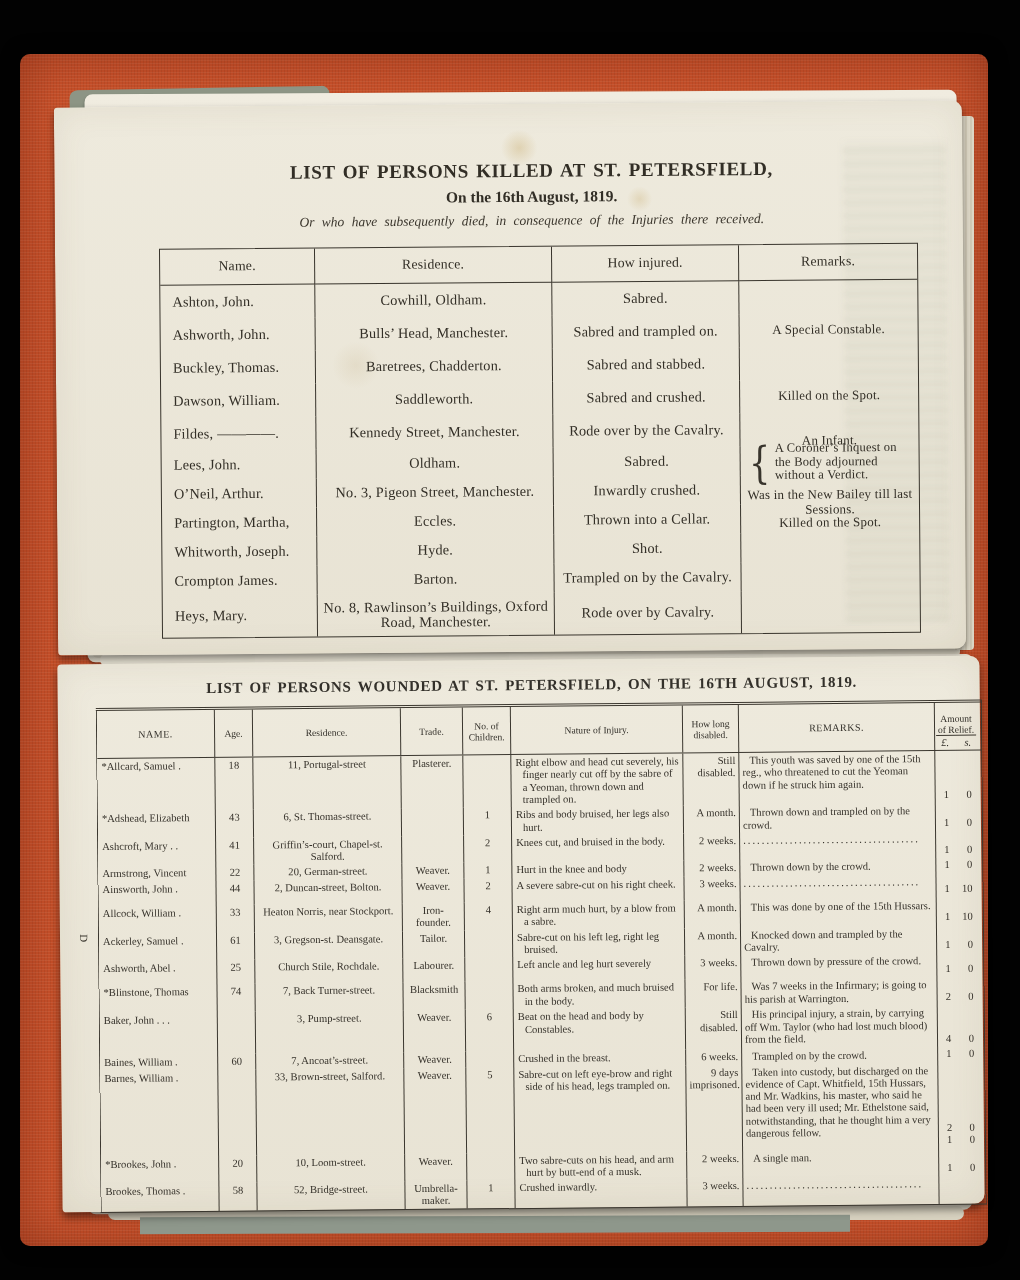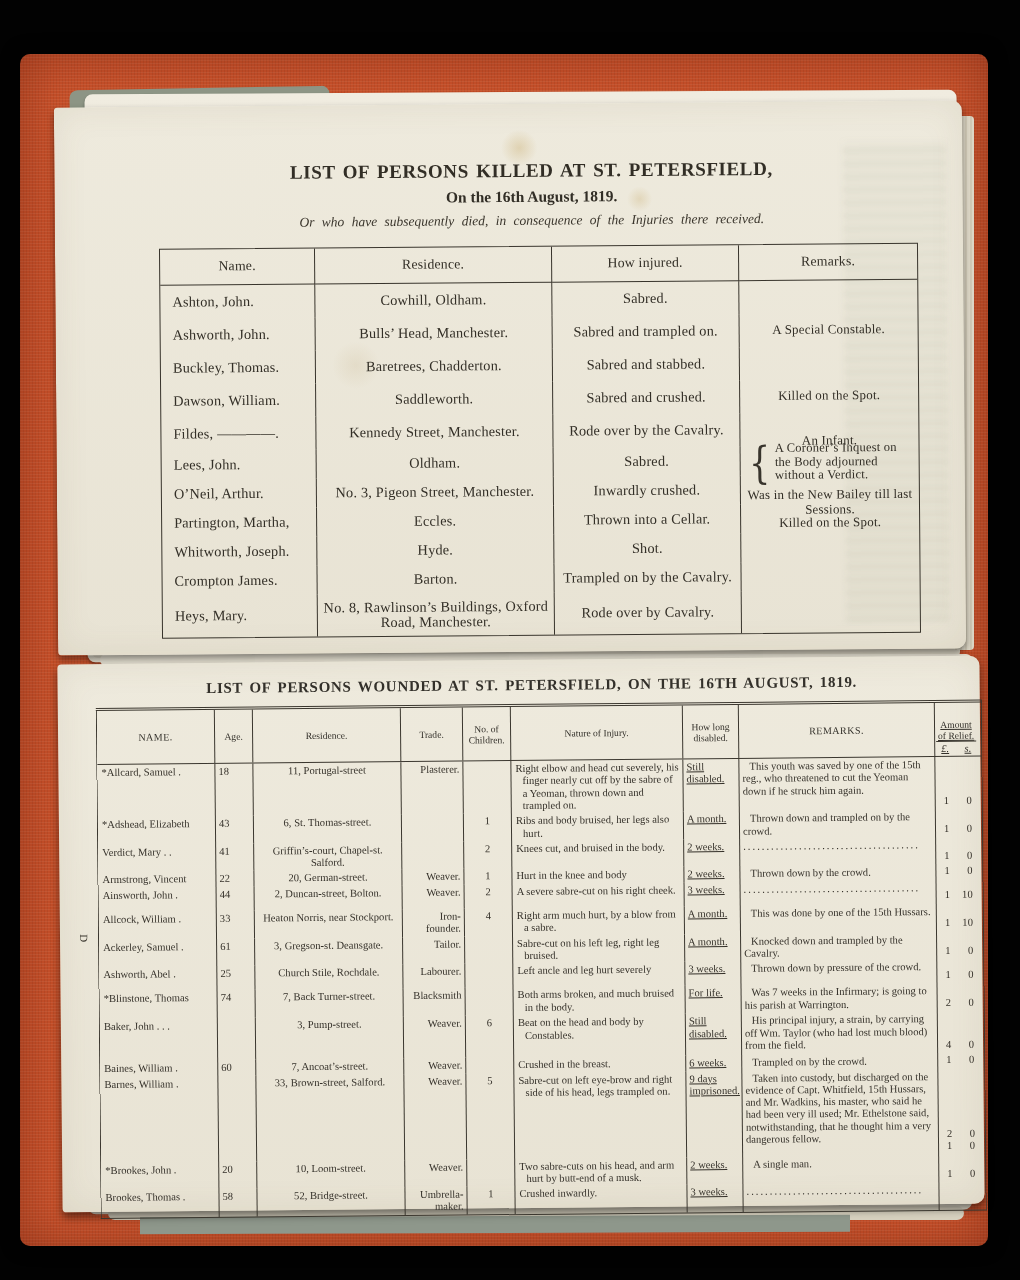--- a/index.html
+++ b/index.html
@@ -87,31 +87,31 @@
     font-size:15px;font-weight:bold;letter-spacing:.7px;word-spacing:2px;color:#33302a;}
   .wtable{
     position:absolute;left:38px;top:44px;width:884px;
     border:1.2px solid #3b372f;border-top:3px double #3b372f;
   }
   .wrow{display:grid;grid-template-columns:118px 38px 148px 62px 48px 172px 56px 196px 42px;}
   .whead{border-bottom:1.1px solid #3b372f;min-height:45px;}
   .wh{display:flex;align-items:center;justify-content:center;text-align:center;
       font-size:9.6px;line-height:1.15;border-right:1px solid #3b372f;padding:2px;color:#33302a;}
   .wh-name,.wh-rem{font-size:10px;letter-spacing:.5px;}
-  .wh-rel{flex-direction:column;justify-content:flex-start;padding:16px 1px 1px;border-right:none;text-decoration:underline;}
+  .wh-rel{flex-direction:column;justify-content:flex-start;padding:10px 1px 1px;border-right:none;}
   .wh-rel-units{width:100%;border-top:1px solid #3b372f;display:flex;justify-content:space-between;
       padding:1px 5px 0;font-style:italic;font-size:10.5px;box-sizing:border-box;}
   .wc{border-right:1px solid #3b372f;font-size:10.6px;line-height:1.16;padding:2px 3px 1px;color:#35312a;}
   .wc-name{text-align:left;padding-left:4px;}
-  .wc-age{}
+  .wc-age{text-align:center;}
   .wc-res{text-align:center;}
-  .wc-trade{text-align:right;}
+  .wc-trade{text-align:center;}
   .wc-child{text-align:center;}
   .wc-inj{text-align:left;text-indent:-7px;padding-left:11px;}
-  .wc-dis{text-align:left;text-decoration:underline;}
+  .wc-dis{text-align:right;}
   .wc-rem{text-align:left;text-indent:7px;}
   .wc-dots{text-indent:0;letter-spacing:2px;white-space:nowrap;overflow:hidden;}
   .wc-rel{border-right:none;display:flex;flex-direction:column;justify-content:flex-end;padding:0 0 2px;}
   .relline{display:flex;justify-content:space-between;padding:0 6px 0 8px;}
   .wbody .wrow:nth-child(1){min-height:52px;}
   .wbody .wrow:nth-child(2){min-height:24px;}
   .wbody .wrow:nth-child(3){min-height:26px;}
   .wbody .wrow:nth-child(4){min-height:14px;}
   .wbody .wrow:nth-child(5){min-height:24px;}
   .wbody .wrow:nth-child(6){min-height:28px;}
@@ -268,21 +268,21 @@
           <div class="wc wc-dis">A month.</div>
           <div class="wc wc-rem">Thrown down and trampled on by the crowd.</div>
           <div class="wc wc-rel">
             <div class="relline">
               <span>1</span>
               <span>0</span>
             </div>
           </div>
         </div>
         <div class="wrow">
-          <div class="wc wc-name">Verdict, Mary .  .</div>
+          <div class="wc wc-name">Ashcroft, Mary .  .</div>
           <div class="wc wc-age">41</div>
           <div class="wc wc-res">Griffin’s-court, Chapel-st. Salford.</div>
           <div class="wc wc-trade"></div>
           <div class="wc wc-child">2</div>
           <div class="wc wc-inj">Knees cut, and bruised in the body.</div>
           <div class="wc wc-dis">2 weeks.</div>
           <div class="wc wc-rem wc-dots">......................................</div>
           <div class="wc wc-rel">
             <div class="relline">
               <span>1</span>

